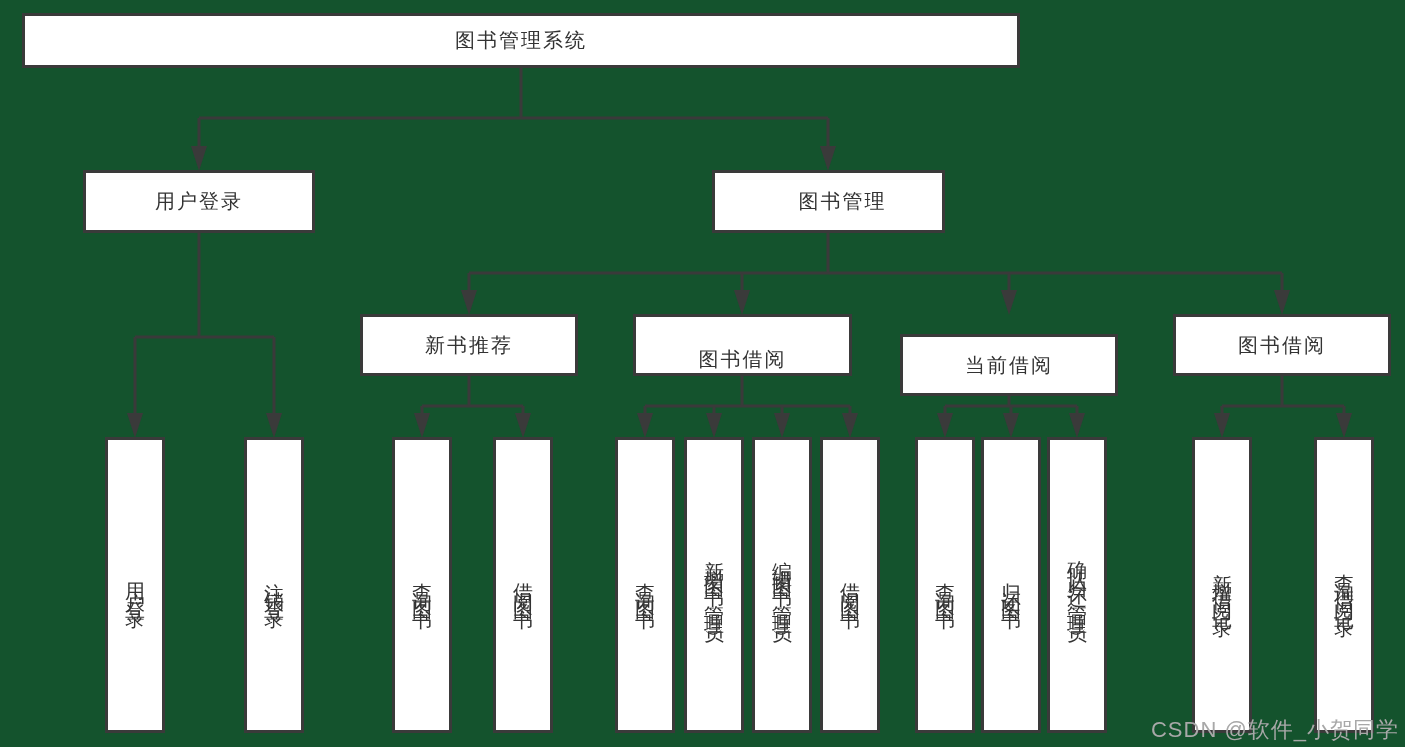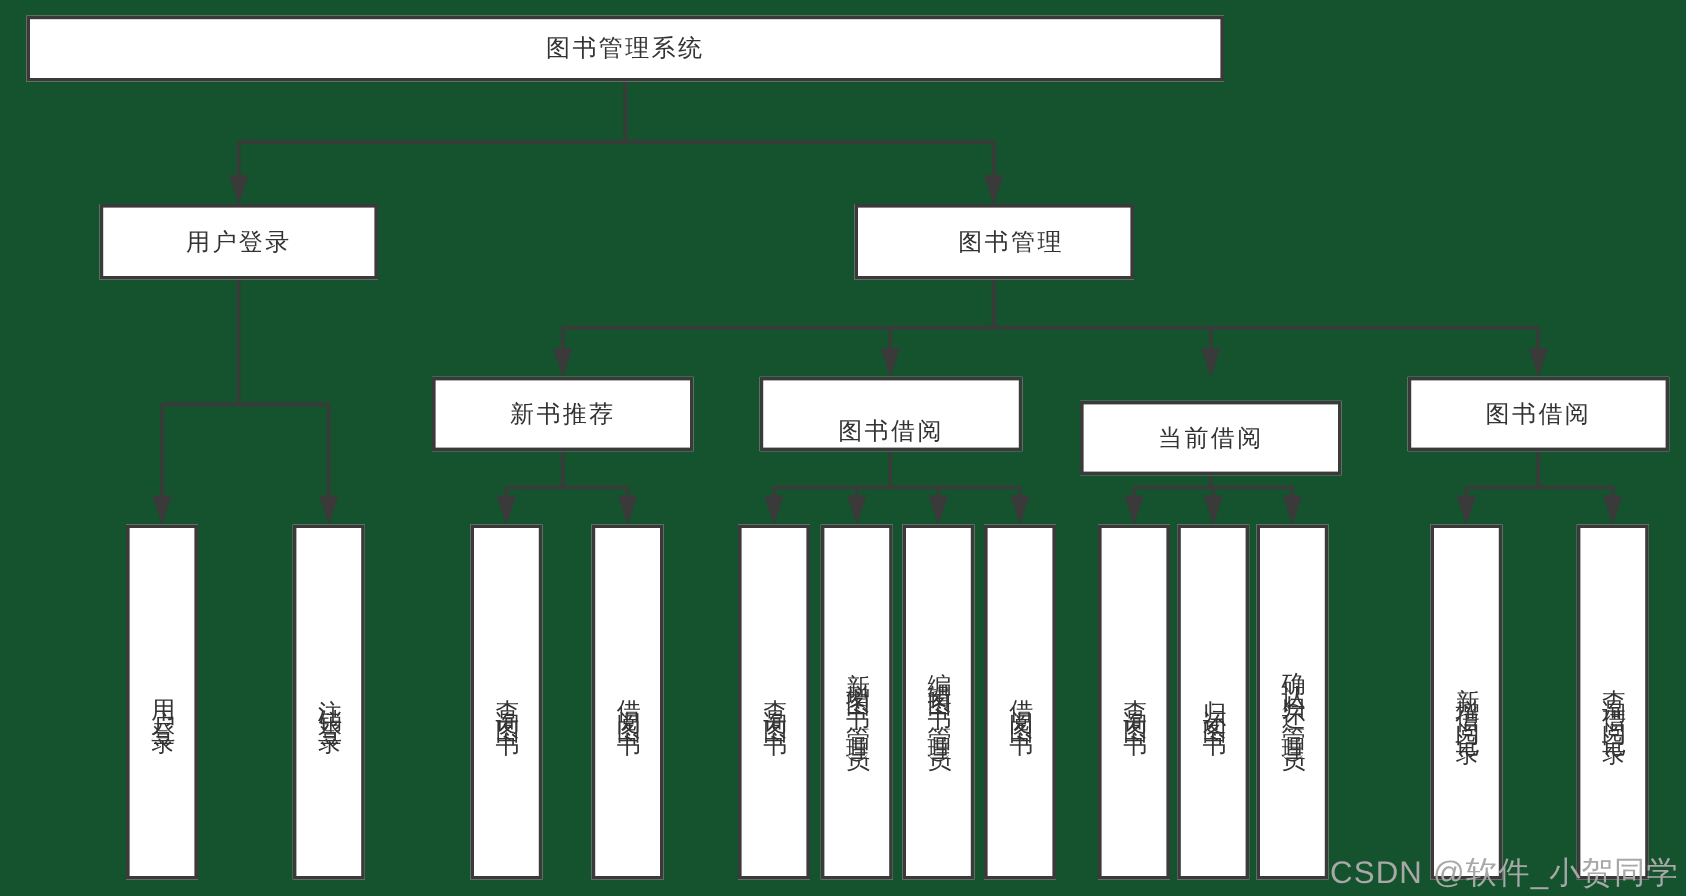--- a/index.html
+++ b/index.html
@@ -32,21 +32,21 @@
   }
   .vbox .vtext{
     writing-mode:vertical-rl;
     text-orientation:mixed;
     letter-spacing:9px;
     line-height:1.15;
   }
   .watermark{
     position:absolute;
     right:6px;bottom:2px;
-    font-size:26px;
+    font-size:22px;
     color:#a8a8a8;
     letter-spacing:1px;
     z-index:5;
   }
 </style>
 </head>
 <body>
 
 <div class="canvas">
 

